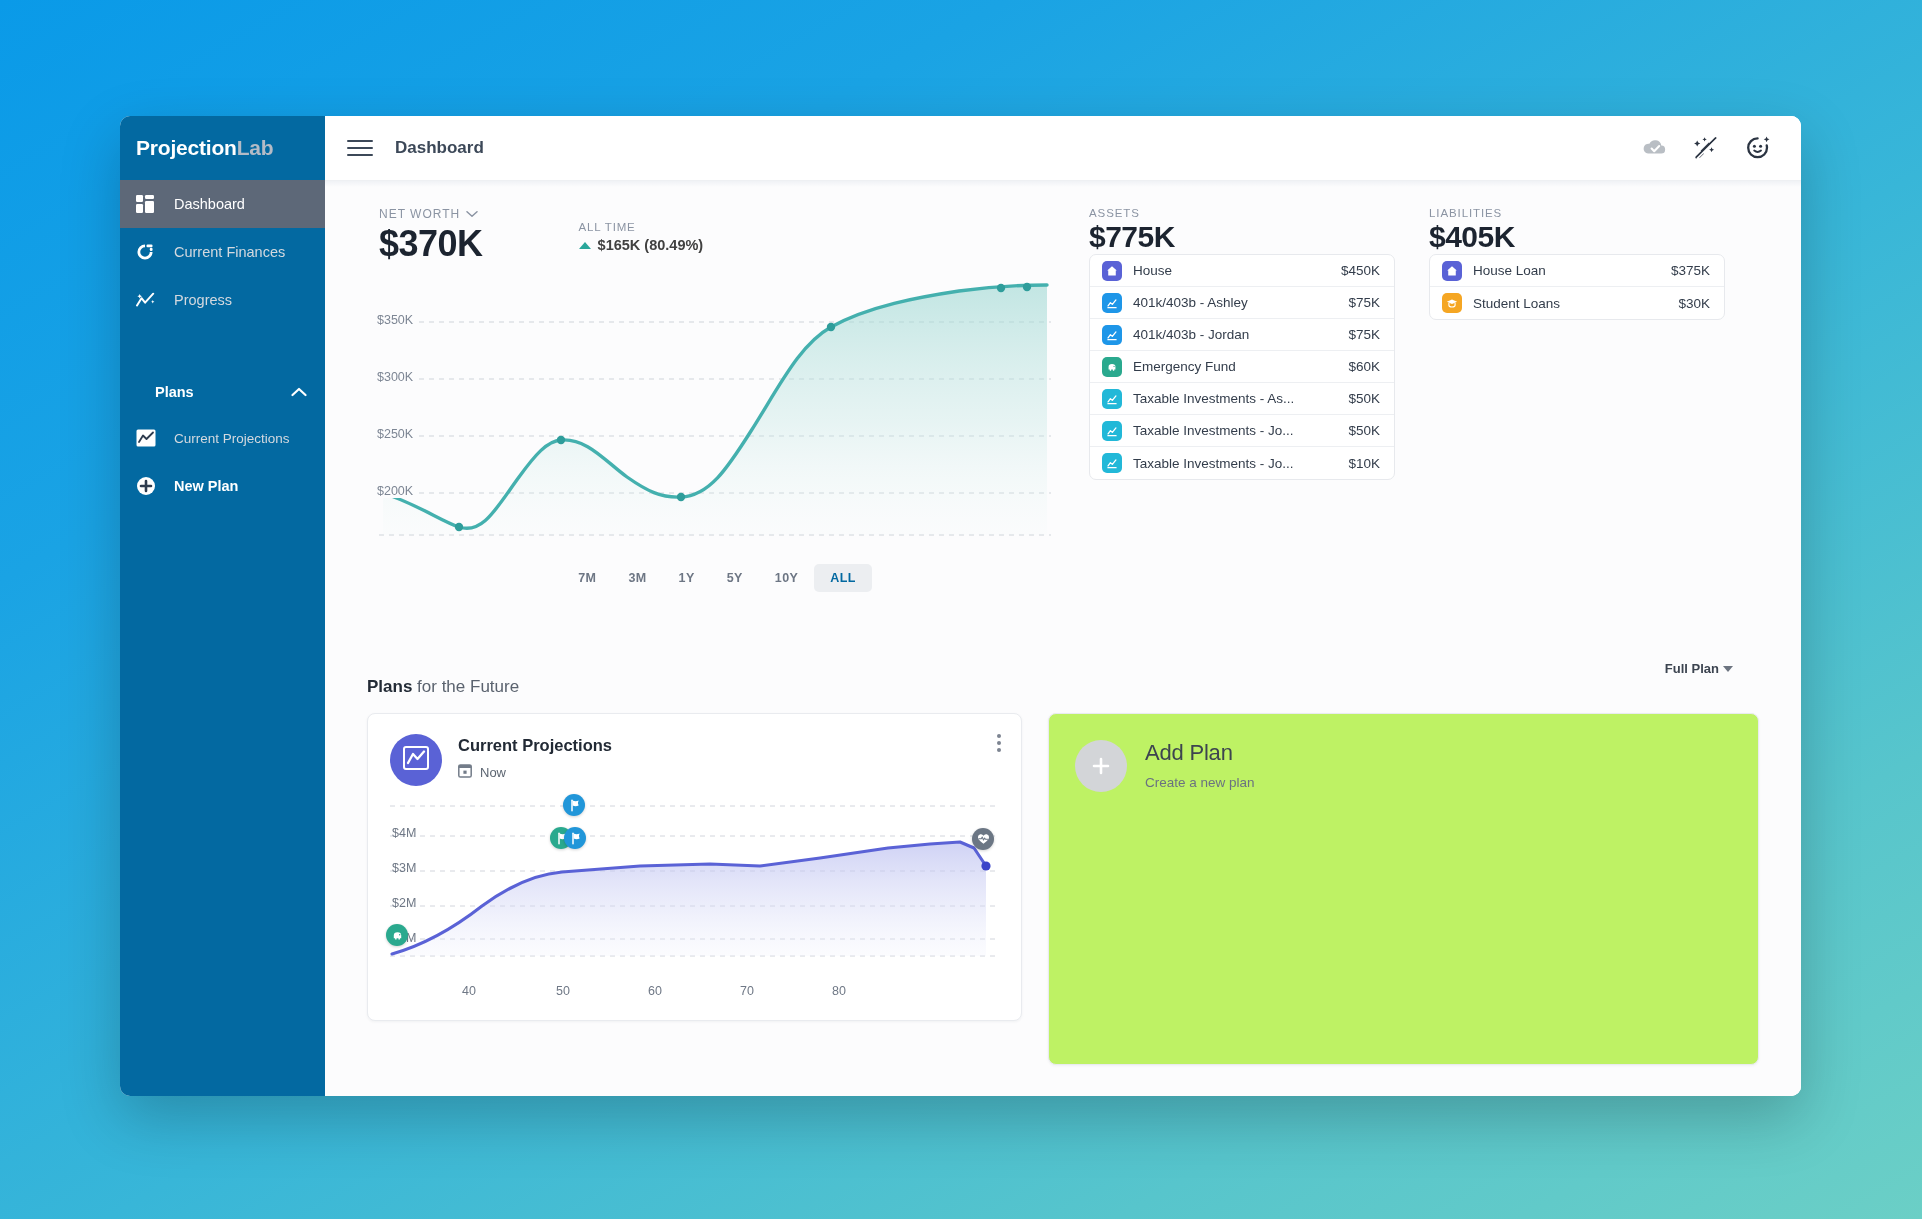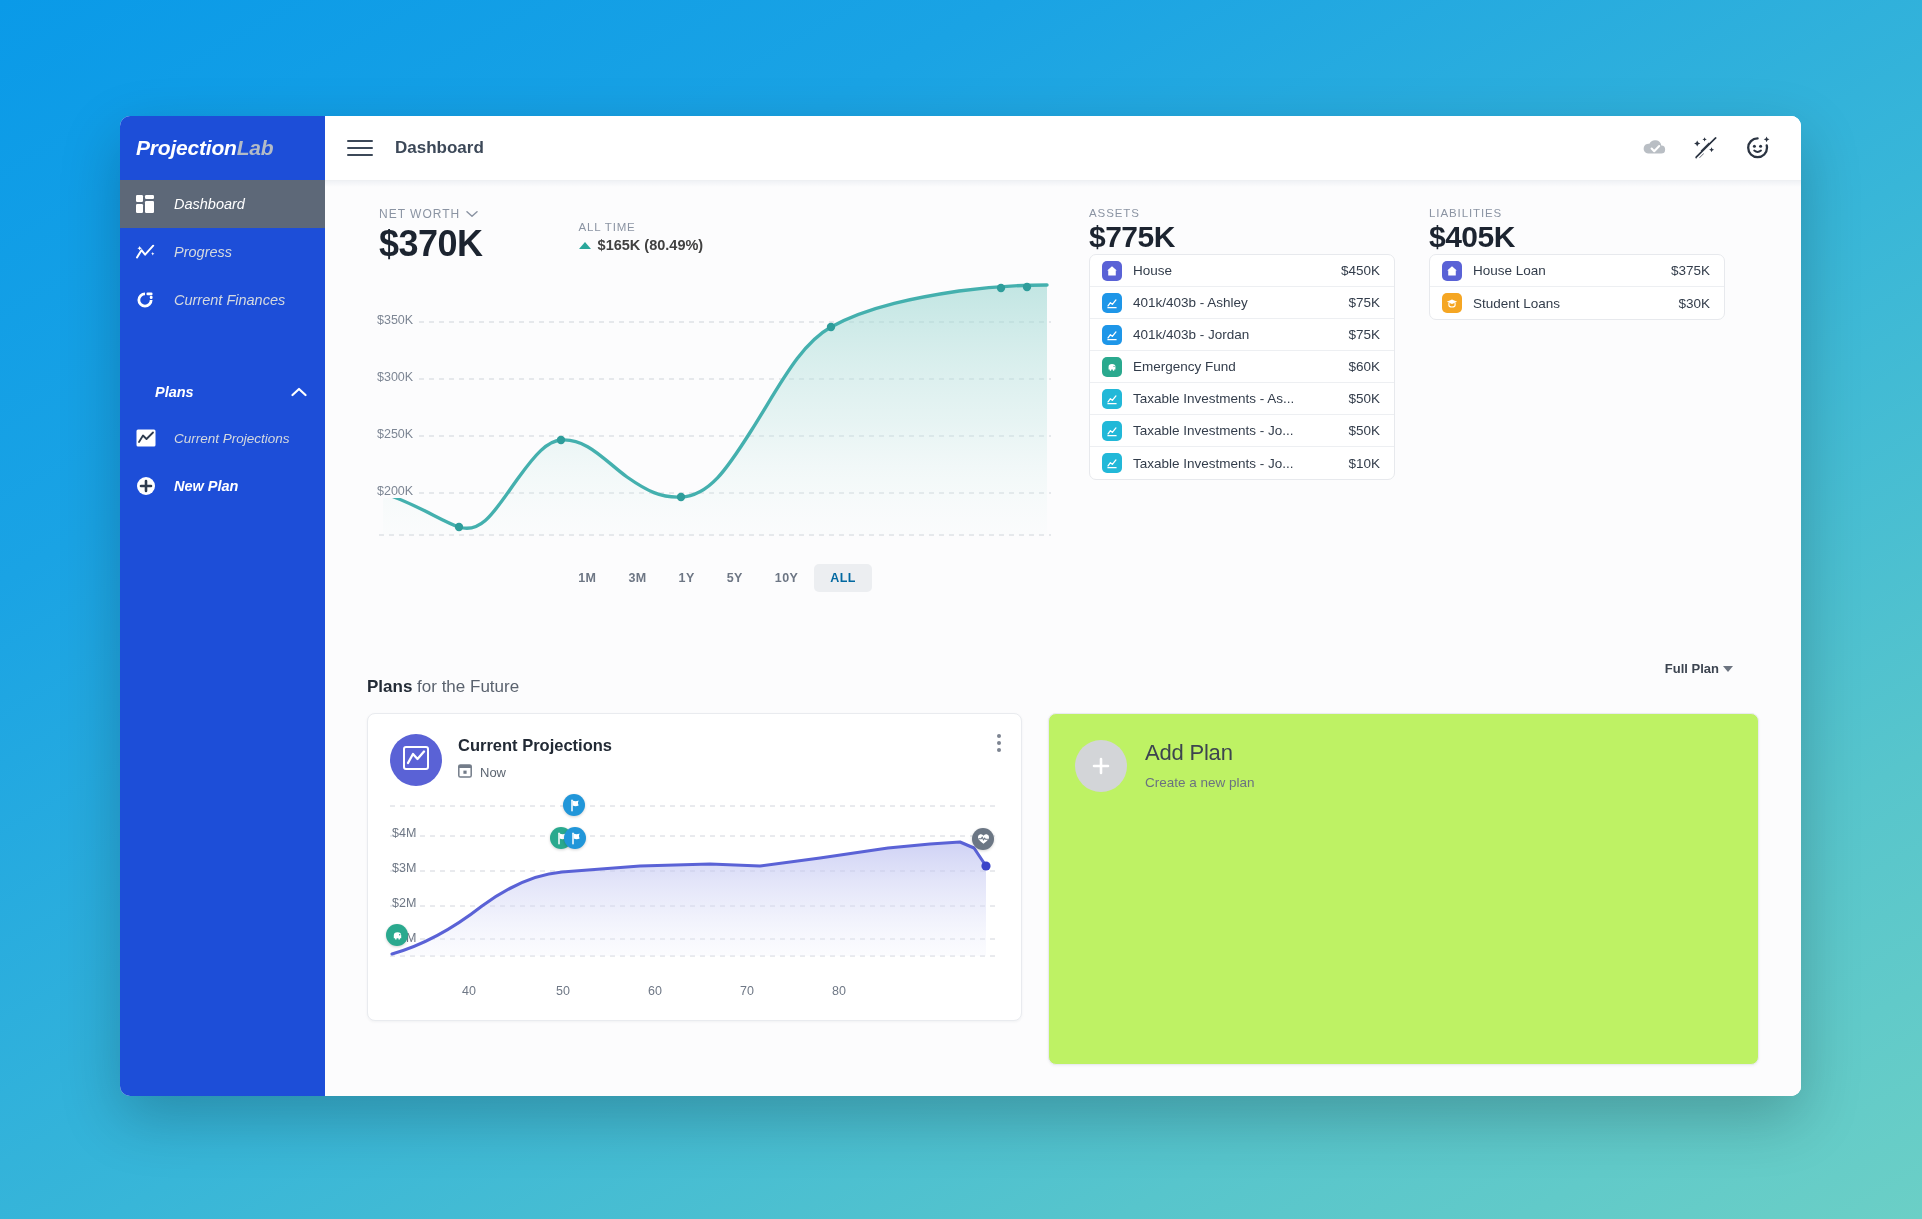--- a/index.html
+++ b/index.html
@@ -21,27 +21,26 @@
     border-radius: 10px;
     background: #ffffff;
     box-shadow: 0 22px 60px rgba(0,0,0,0.22);
     display: flex;
     overflow: hidden;
   }
 
   
   #sidebar {
     width: 205px;
-    background: #1d4ed8;
+    background: #0369a1;
     flex: 0 0 205px;
     display: flex;
     flex-direction: column;
     position: relative;
     z-index: 5;
-    font-style: italic;
   }
   .brand {
     height: 64px;
     display: flex; align-items: center;
     padding-left: 16px;
     font-size: 21px;
     letter-spacing: -0.2px;
   }
   .brand .b1 { color: #ffffff; font-weight: bold; }
   .brand .b2 { color: #b3bbc6; font-weight: bold; }
@@ -254,38 +253,38 @@
             <rect x="9" y="0" width="9" height="4" rx="1.2" fill="#fff"></rect>
             <rect x="0" y="9" width="7" height="9" rx="1.2" fill="#fff"></rect>
             <rect x="9" y="6" width="9" height="12" rx="1.2" fill="#fff"></rect>
           </svg>
       </span>
       <span>Dashboard</span>
     </div>
 
     <div class="nav-item">
       <span class="nico">
+        <svg width="18" height="18" viewBox="0 0 20 20">
+            <path d="M10 1.6a8.4 8.4 0 1 0 8.4 8.4h-3.1A5.3 5.3 0 1 1 10 4.7z" fill="#fff"></path>
+            <rect x="11.6" y="1.6" width="6.8" height="3.1" rx="1.4" fill="#fff"></rect>
+            <rect x="15.3" y="5.2" width="3.1" height="3.6" rx="1.4" fill="#fff"></rect>
+          </svg>
+      </span>
+      <span>Current Finances</span>
+    </div>
+
+    <div class="nav-item">
+      <span class="nico">
         <svg width="20" height="18" viewBox="0 0 22 20">
             <path d="M1 16 L6 8 L10 13 L19 3" stroke="#fff" stroke-width="2.2" fill="none" stroke-linecap="round" stroke-linejoin="round"></path>
             <path d="M4 3.2 l.8 1.8 1.8.8 -1.8.8 -.8 1.8 -.8-1.8 -1.8-.8 1.8-.8z" fill="#fff"></path>
             <path d="M18.5 10 l.6 1.3 1.3.6 -1.3.6 -.6 1.3 -.6-1.3 -1.3-.6 1.3-.6z" fill="#fff"></path>
           </svg>
       </span>
       <span>Progress</span>
-    </div>
-
-    <div class="nav-item">
-      <span class="nico">
-        <svg width="18" height="18" viewBox="0 0 20 20">
-            <path d="M10 1.6a8.4 8.4 0 1 0 8.4 8.4h-3.1A5.3 5.3 0 1 1 10 4.7z" fill="#fff"></path>
-            <rect x="11.6" y="1.6" width="6.8" height="3.1" rx="1.4" fill="#fff"></rect>
-            <rect x="15.3" y="5.2" width="3.1" height="3.6" rx="1.4" fill="#fff"></rect>
-          </svg>
-      </span>
-      <span>Current Finances</span>
     </div>
 
     <div class="nav-spacer"></div>
 
     <div class="nav-section">
       <span>Plans</span>
       <span>
         <svg width="16" height="10" viewBox="0 0 16 10">
             <path d="M1.5 8 L8 2 L14.5 8" stroke="#fff" stroke-width="2.2" fill="none" stroke-linecap="round" stroke-linejoin="round"></path>
           </svg>
@@ -411,21 +410,21 @@
                 <circle cx="648" cy="10" r="4.2"></circle>
               </g>
             </svg>
             <div class="ylab" style="left:-2px; top:36px;">$350K</div>
             <div class="ylab" style="left:-2px; top:93px;">$300K</div>
             <div class="ylab" style="left:-2px; top:150px;">$250K</div>
             <div class="ylab" style="left:-2px; top:207px;">$200K</div>
           </div>
 
           <div class="range-row">
-            <div class="range-btn">1M</div>
+            <div class="range-btn">7M</div>
             <div class="range-btn">3M</div>
             <div class="range-btn">1Y</div>
             <div class="range-btn">5Y</div>
             <div class="range-btn">10Y</div>
             <div class="range-btn active">ALL</div>
           </div>
         </div>
 
         <div class="al-col assets">
           <div class="kicker">ASSETS</div>

